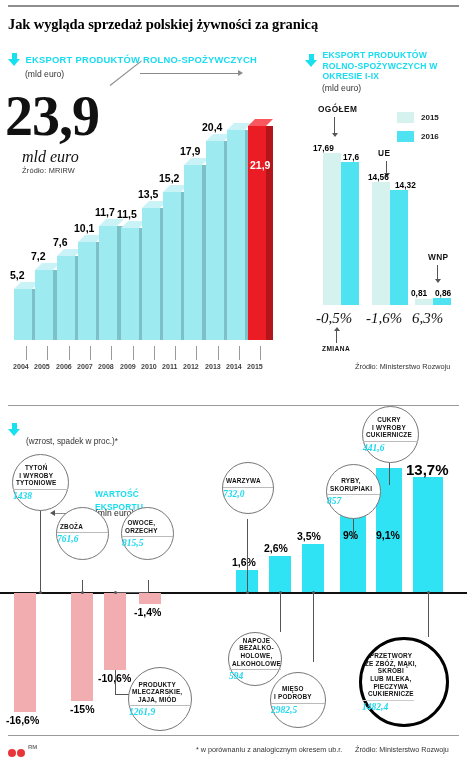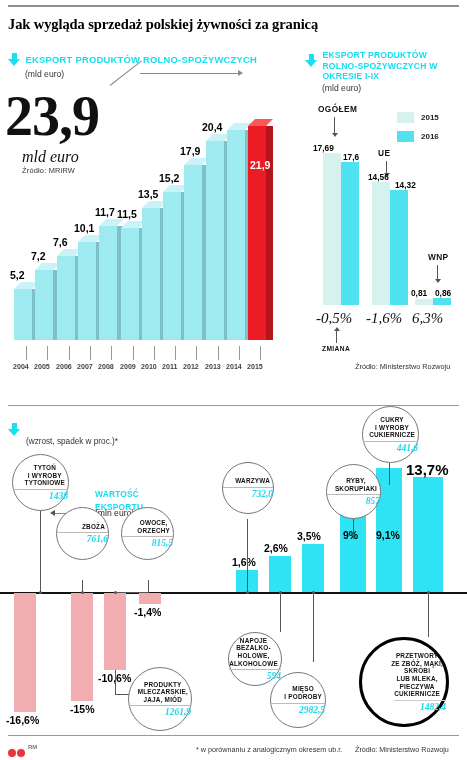--- a/index.html
+++ b/index.html
@@ -77,21 +77,21 @@
   .sec3-sub { font-size:8.2px; color:#333; margin-left:18px; margin-top:0px; }
 
   .baseline { position:absolute; left:0; width:467px; height:1.6px; background:#111; }
   .pbar { position:absolute; }
   .pbar.pos { background:#2fe3f5; }
   .pbar.neg { background:#f2adb0; }
   .pct-lbl { position:absolute; font-weight:bold; font-size:10.5px; color:#000; white-space:nowrap; }
   .pct-lbl.big { font-size:15px; }
 
   .circ { position:absolute; border-radius:50%; background:#fff; border:1px solid #777;
-          display:flex; flex-direction:column; align-items:flex-end; justify-content:center; }
+          display:flex; flex-direction:column; align-items:flex-start; justify-content:center; }
   .circ.thick { border:3px solid #000; }
   .circ .cname { font-weight:bold; font-size:6.4px; color:#111; text-align:center; line-height:7.6px;
                  letter-spacing:.2px; padding:0 3px; }
   .circ .cdiv { width:100%; height:1px; background:#bbb; margin:2px 0 1px; }
   .circ .cval { font-family:"Liberation Serif", serif; font-style:italic; font-weight:bold;
                 font-size:9.5px; color:#1fd8ee; }
   .circ.thick .cdiv { background:#ccc; }
   .conn { position:absolute; background:#555; }
   .conn-dot { position:absolute; width:3px; height:3px; border-radius:50%; background:#555; }
 

